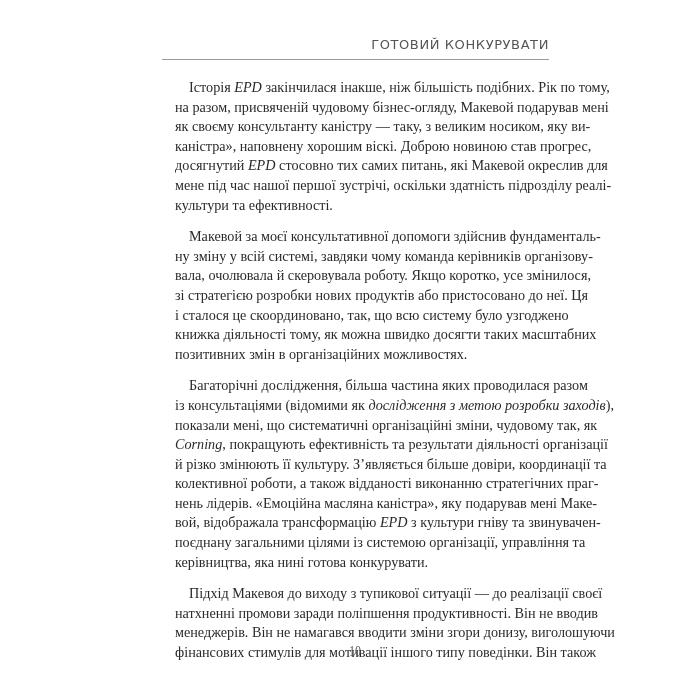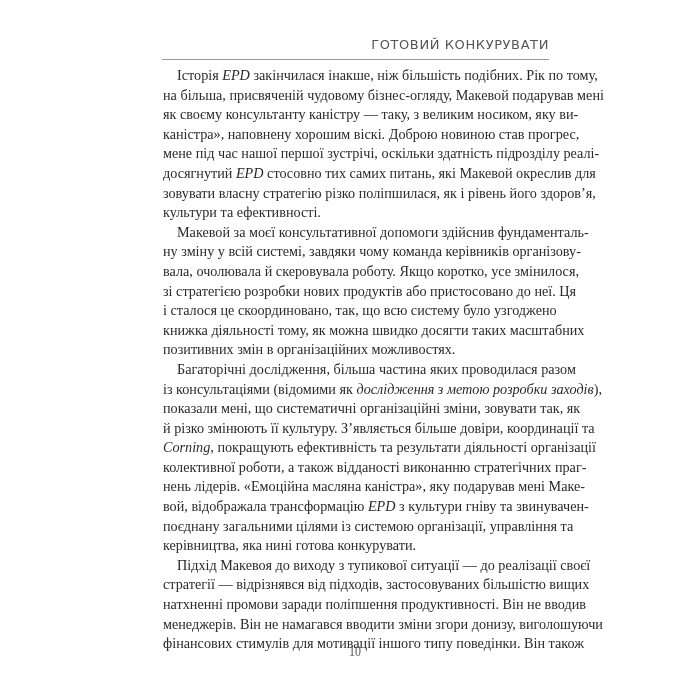--- a/index.html
+++ b/index.html
@@ -43,21 +43,21 @@
       top: 66px;
       width: 386px;
       font-family: "Liberation Serif", serif;
       font-size: 14.2px;
       line-height: 19.6px;
       color: #2a2a2a;
       text-align: justify;
       hyphens: manual;
     }
     .body-text p {
-      margin: 0;
+      margin: 12px;
       text-indent: 14px;
     }
     .body-text .line {
       display: block;
       text-align: justify;
       text-align-last: justify;
       white-space: nowrap;
       overflow: visible;
     }
     .body-text .line.last {
@@ -85,52 +85,50 @@
 </head>
 <body>
 
 <div class="page">
   <div class="running-header">ГОТОВИЙ КОНКУРУВАТИ</div>
   <div class="header-rule"></div>
 
   <div class="body-text" id="body-text">
       <p>
         <span class="line">Історія <em>EPD</em> закінчилася інакше, ніж більшість подібних. Рік по тому,</span>
-        <span class="line">на більша, присвяченій чудовому бізнес-огляду, Макевой подарував мені</span>
+        <span class="line">на разом, присвяченій чудовому бізнес-огляду, Макевой подарував мені</span>
         <span class="line">як своєму консультанту каністру — таку, з великим носиком, яку ви-</span>
         <span class="line">каністра», наповнену хорошим віскі. Доброю новиною став прогрес,</span>
+        <span class="line">досягнутий <em>EPD</em> стосовно тих самих питань, які Макевой окреслив для</span>
         <span class="line">мене під час нашої першої зустрічі, оскільки здатність підрозділу реалі-</span>
-        <span class="line">досягнутий <em>EPD</em> стосовно тих самих питань, які Макевой окреслив для</span>
-        <span class="line">зовувати власну стратегію різко поліпшилася, як і рівень його здоров’я,</span>
         <span class="line last">культури та ефективності.</span>
       </p>
       <p>
         <span class="line">Макевой за моєї консультативної допомоги здійснив фундаменталь-</span>
         <span class="line">ну зміну у всій системі, завдяки чому команда керівників організову-</span>
         <span class="line">вала, очолювала й скеровувала роботу. Якщо коротко, усе змінилося,</span>
         <span class="line">зі стратегією розробки нових продуктів або пристосовано до неї. Ця</span>
         <span class="line">і сталося це скоординовано, так, що всю систему було узгоджено</span>
         <span class="line">книжка діяльності тому, як можна швидко досягти таких масштабних</span>
         <span class="line last">позитивних змін в організаційних можливостях.</span>
       </p>
       <p>
         <span class="line">Багаторічні дослідження, більша частина яких проводилася разом</span>
         <span class="line">із консультаціями (відомими як <em>дослідження з метою розробки заходів</em>),</span>
-        <span class="line">показали мені, що систематичні організаційні зміни, зовувати так, як</span>
+        <span class="line">показали мені, що систематичні організаційні зміни, чудовому так, як</span>
+        <span class="line"><em>Corning</em>, покращують ефективність та результати діяльності організації</span>
         <span class="line">й різко змінюють її культуру. З’являється більше довіри, координації та</span>
-        <span class="line"><em>Corning</em>, покращують ефективність та результати діяльності організації</span>
         <span class="line">колективної роботи, а також відданості виконанню стратегічних праг-</span>
         <span class="line">нень лідерів. «Емоційна масляна каністра», яку подарував мені Маке-</span>
         <span class="line">вой, відображала трансформацію <em>EPD</em> з культури гніву та звинувачен-</span>
         <span class="line">поєднану загальними цілями із системою організації, управління та</span>
         <span class="line last">керівництва, яка нині готова конкурувати.</span>
       </p>
       <p>
         <span class="line">Підхід Макевоя до виходу з тупикової ситуації — до реалізації своєї</span>
-        <span class="line">стратегії — відрізнявся від підходів, застосовуваних більшістю вищих</span>
         <span class="line">натхненні промови заради поліпшення продуктивності. Він не вводив</span>
         <span class="line">менеджерів. Він не намагався вводити зміни згори донизу, виголошуючи</span>
         <span class="line">фінансових стимулів для мотивації іншого типу поведінки. Він також</span>
       </p>
     </div>
 
   <div class="page-number">10</div>
 </div>
 
 </body></html>

